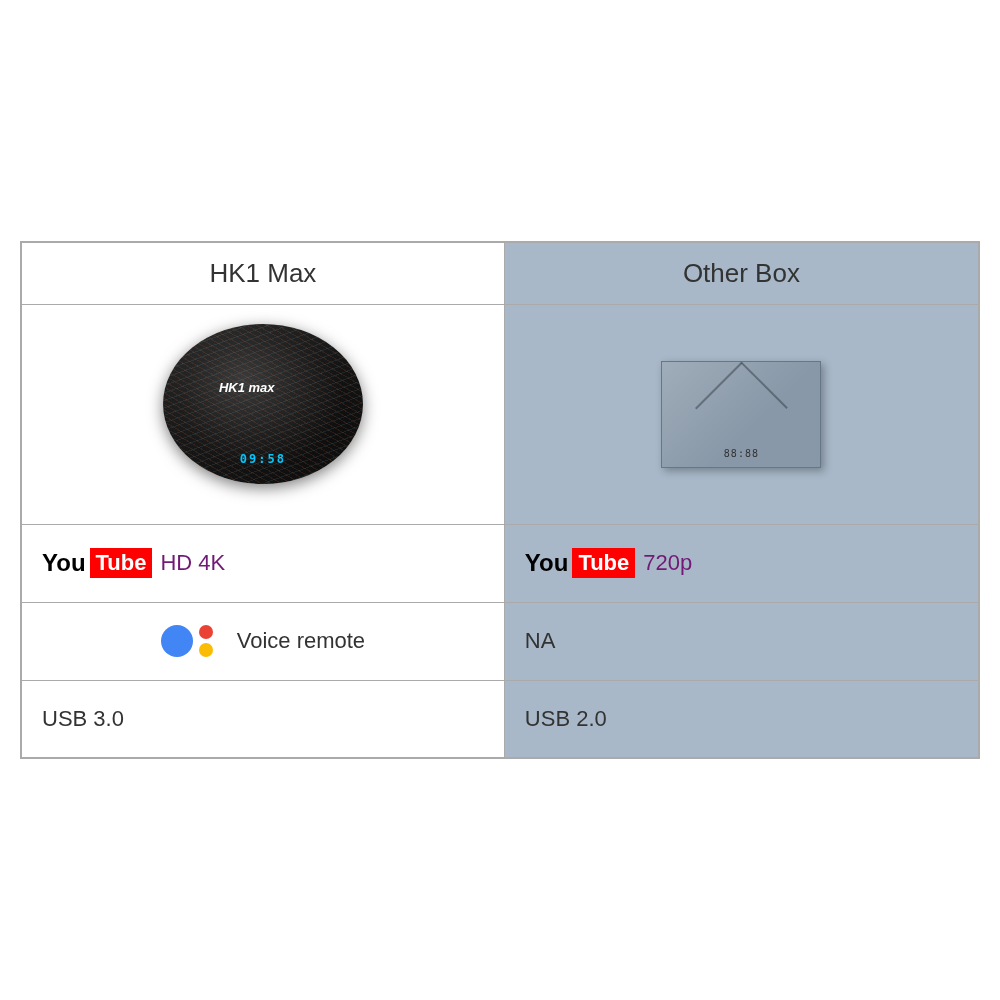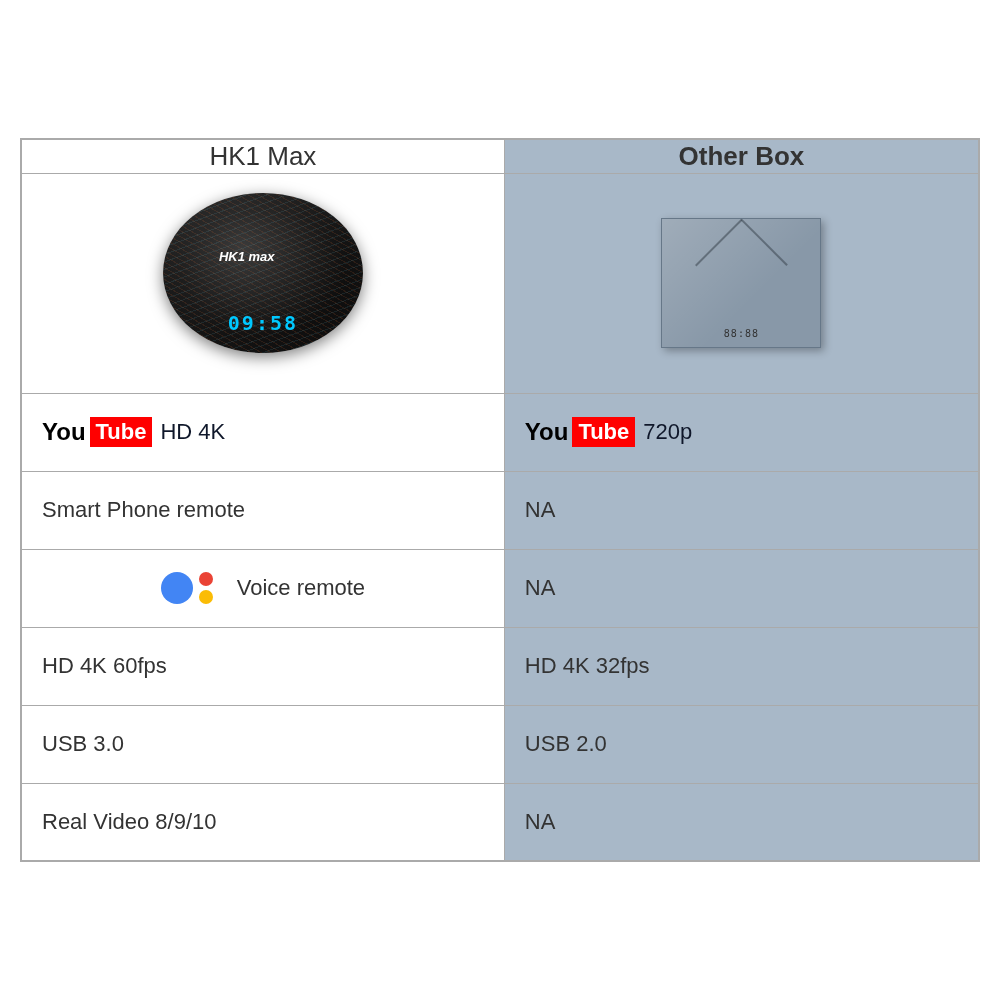--- a/index.html
+++ b/index.html
@@ -13,33 +13,33 @@
       justify-content: center;
     }
     .comparison-table {
       width: 960px;
       border-collapse: collapse;
       border: 2px solid #aaa;
     }
     .comparison-table td, .comparison-table th {
       border: 1.5px solid #aaa;
       vertical-align: middle;
-      padding: 1px 20px;
+      padding: 15px 20px;
     }
     .header-hk1 {
       background: #fff;
       font-size: 26px;
       color: #333;
       font-weight: normal;
     }
     .header-other {
       background: #a8b8c8;
       font-size: 26px;
       color: #333;
-      font-weight: bold;
+      font-weight: normal;
     }
     .img-cell-hk1 {
       background: #fff;
       height: 220px;
     }
     .img-cell-other {
       background: #a8b8c8;
       height: 220px;
     }
     .cell-left {
@@ -107,40 +107,40 @@
       font-weight: bold;
       font-style: italic;
       z-index: 5;
     }
     .hk1-display {
       position: absolute;
       bottom: 18px;
       left: 50%;
       transform: translateX(-50%);
       color: #00c8ff;
-      font-size: 20px;
+      font-size: 12px;
       font-family: monospace;
       font-weight: bold;
       z-index: 5;
       letter-spacing: 2px;
     }
 
     
     .other-device {
       width: 200px;
       height: 160px;
       margin: 0 auto;
       position: relative;
       display: flex;
       align-items: center;
       justify-content: center;
     }
     .box-top {
       width: 160px;
-      height: 130px;
+      height: 107px;
       background: #8898a8;
       position: relative;
       border: 1px solid #667788;
       box-shadow: 3px 3px 8px rgba(0,0,0,0.3);
     }
     .box-top::before {
       content: '';
       position: absolute;
       top: 0; left: 0; right: 0; bottom: 0;
       background: linear-gradient(135deg, rgba(255,255,255,0.2) 0%, transparent 60%);
@@ -190,21 +190,21 @@
       background: #FF0000;
       color: white;
       font-weight: bold;
       padding: 2px 6px;
       border-radius: 0;
       font-size: 22px;
     }
     .youtube-text {
       margin-left: 4px;
       font-size: 22px;
-      color: #0f172a;
+      color: #701a75;
     }
 
     
     .google-assistant {
       display: inline-flex;
       align-items: center;
       gap: 6px;
       margin-right: 8px;
     }
     .ga-circle-blue {
@@ -282,50 +282,38 @@
     </td>
     <td class="cell-right">
       <div class="youtube-badge">
         <span class="yt-you">You</span>
             <span class="yt-tube">Tube</span>
             <span class="youtube-text"> 720p</span>
       </div>
     </td>
   </tr>
 
-  <tr>
-    <td class="cell-left">Smart Phone remote</td>
-    <td class="cell-right">NA</td>
-  </tr>
 
   <tr>
     <td class="cell-left">
       <div class="voice-cell-content">
         <div class="google-assistant">
           <div class="ga-circle-blue"></div>
           <div class="ga-dots">
             <div class="ga-dot-red"></div>
             <div class="ga-dot-yellow"></div>
           </div>
         </div>
         <span>Voice remote</span>
       </div>
     </td>
     <td class="cell-right">NA</td>
   </tr>
 
 
-  <tr>
-    <td class="cell-left">HD 4K 60fps</td>
-    <td class="cell-right">HD 4K 32fps</td>
-  </tr>
 
   <tr>
     <td class="cell-left">USB 3.0</td>
     <td class="cell-right">USB 2.0</td>
   </tr>
 
-  <tr>
-    <td class="cell-left">Real Video 8/9/10</td>
-    <td class="cell-right">NA</td>
-  </tr>
 </tbody>
   </table>
 
 </body></html>

